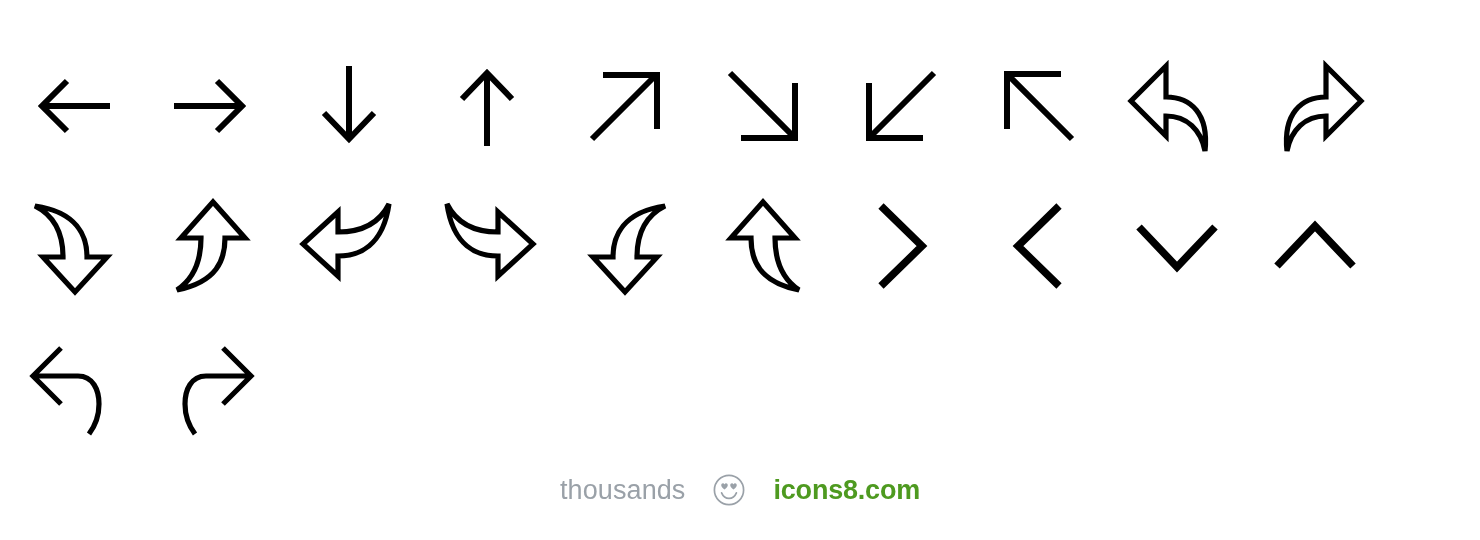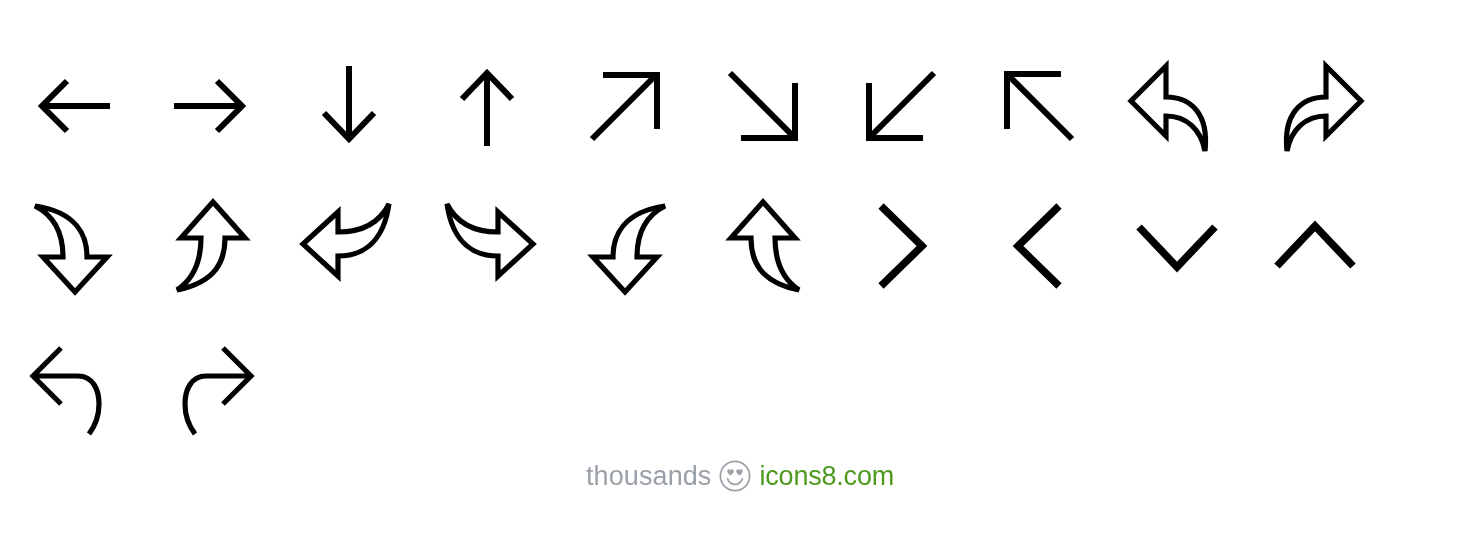--- a/index.html
+++ b/index.html
@@ -72,38 +72,38 @@
   .outline-ico {
     fill: none;
     stroke: #000000;
     stroke-width: 5.2;
     stroke-linecap: round;
     stroke-linejoin: miter;
   }
   .footer {
     position: absolute;
     left: 0;
-    top: 448px;
+    top: 462px;
     width: 1480px;
     height: 56px;
     display: flex;
     align-items: center;
     justify-content: center;
-    gap: 7px;
+    gap: 27px;
   }
   .footer-text {
     font-size: 27px;
     color: #9aa1a8;
     letter-spacing: 0.1px;
     white-space: nowrap;
     font-family: "Liberation Sans", sans-serif;
   }
   .footer-brand {
     font-size: 27px;
-    font-weight: normal;
+    font-weight: bold;
     color: #4e9a20;
     white-space: nowrap;
     letter-spacing: -0.2px;
     font-family: "Liberation Sans", sans-serif;
   }
   .smiley {
     width: 34px;
     height: 34px;
     display: block;
   }

